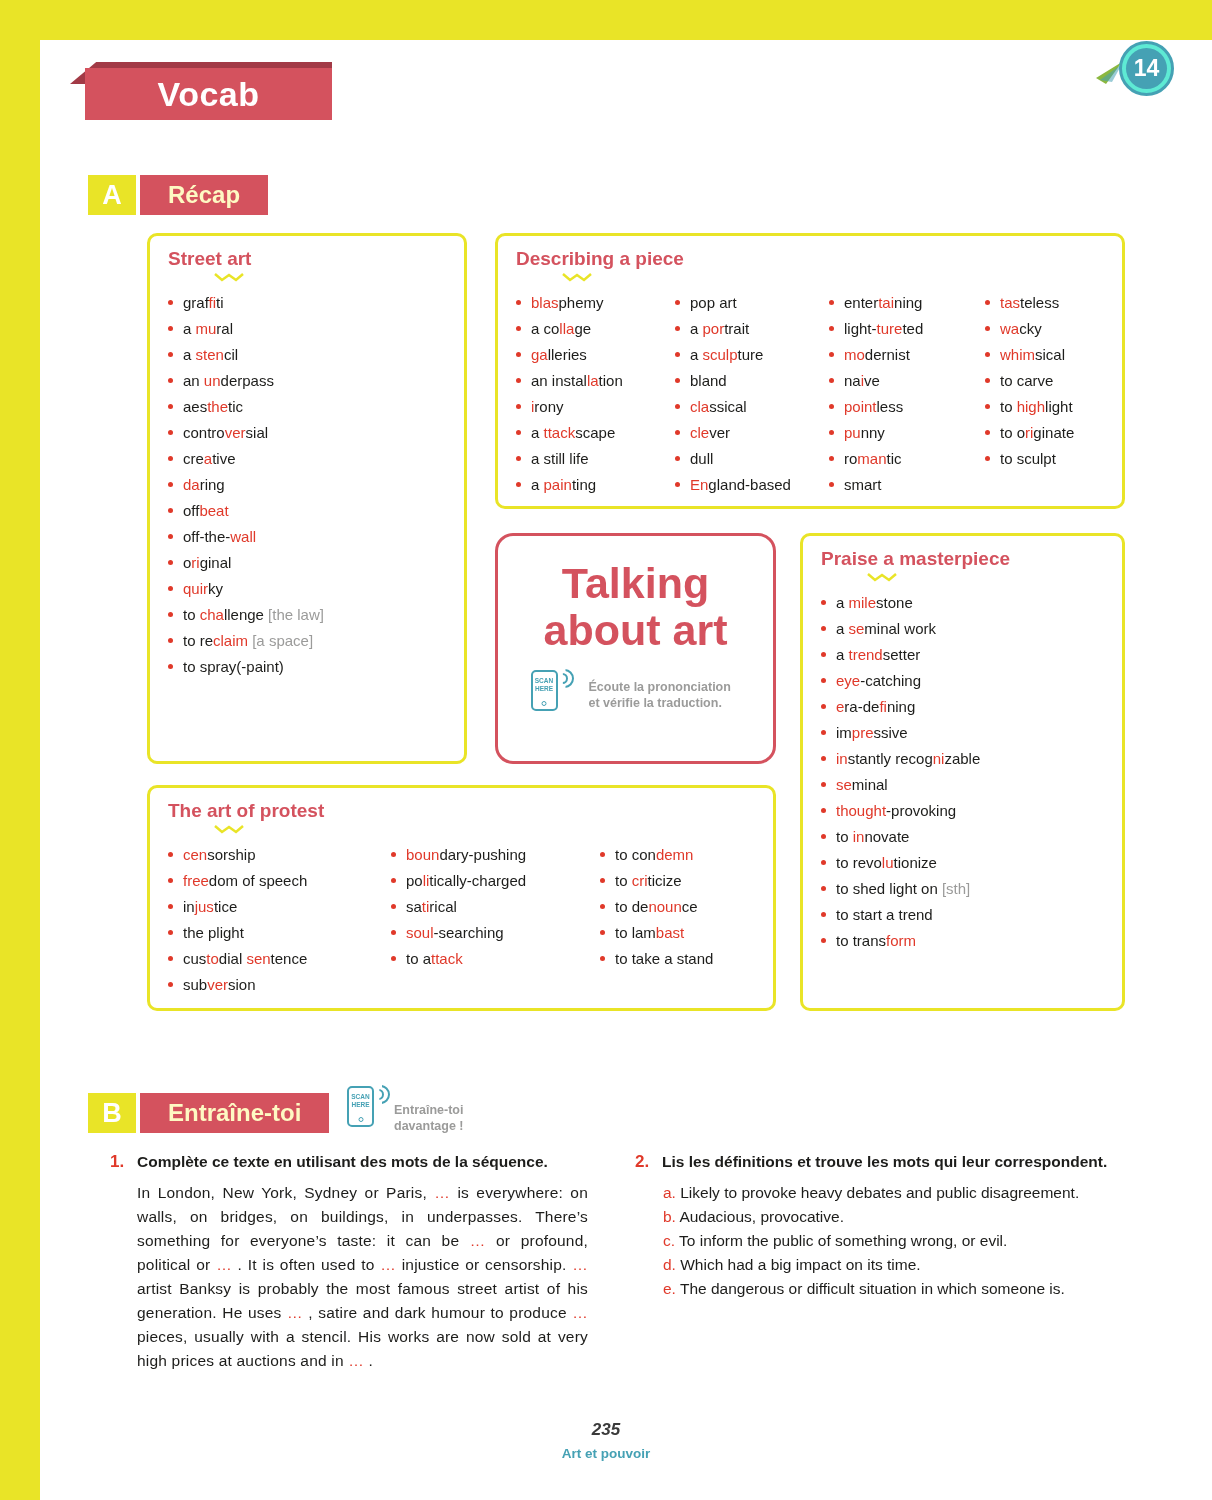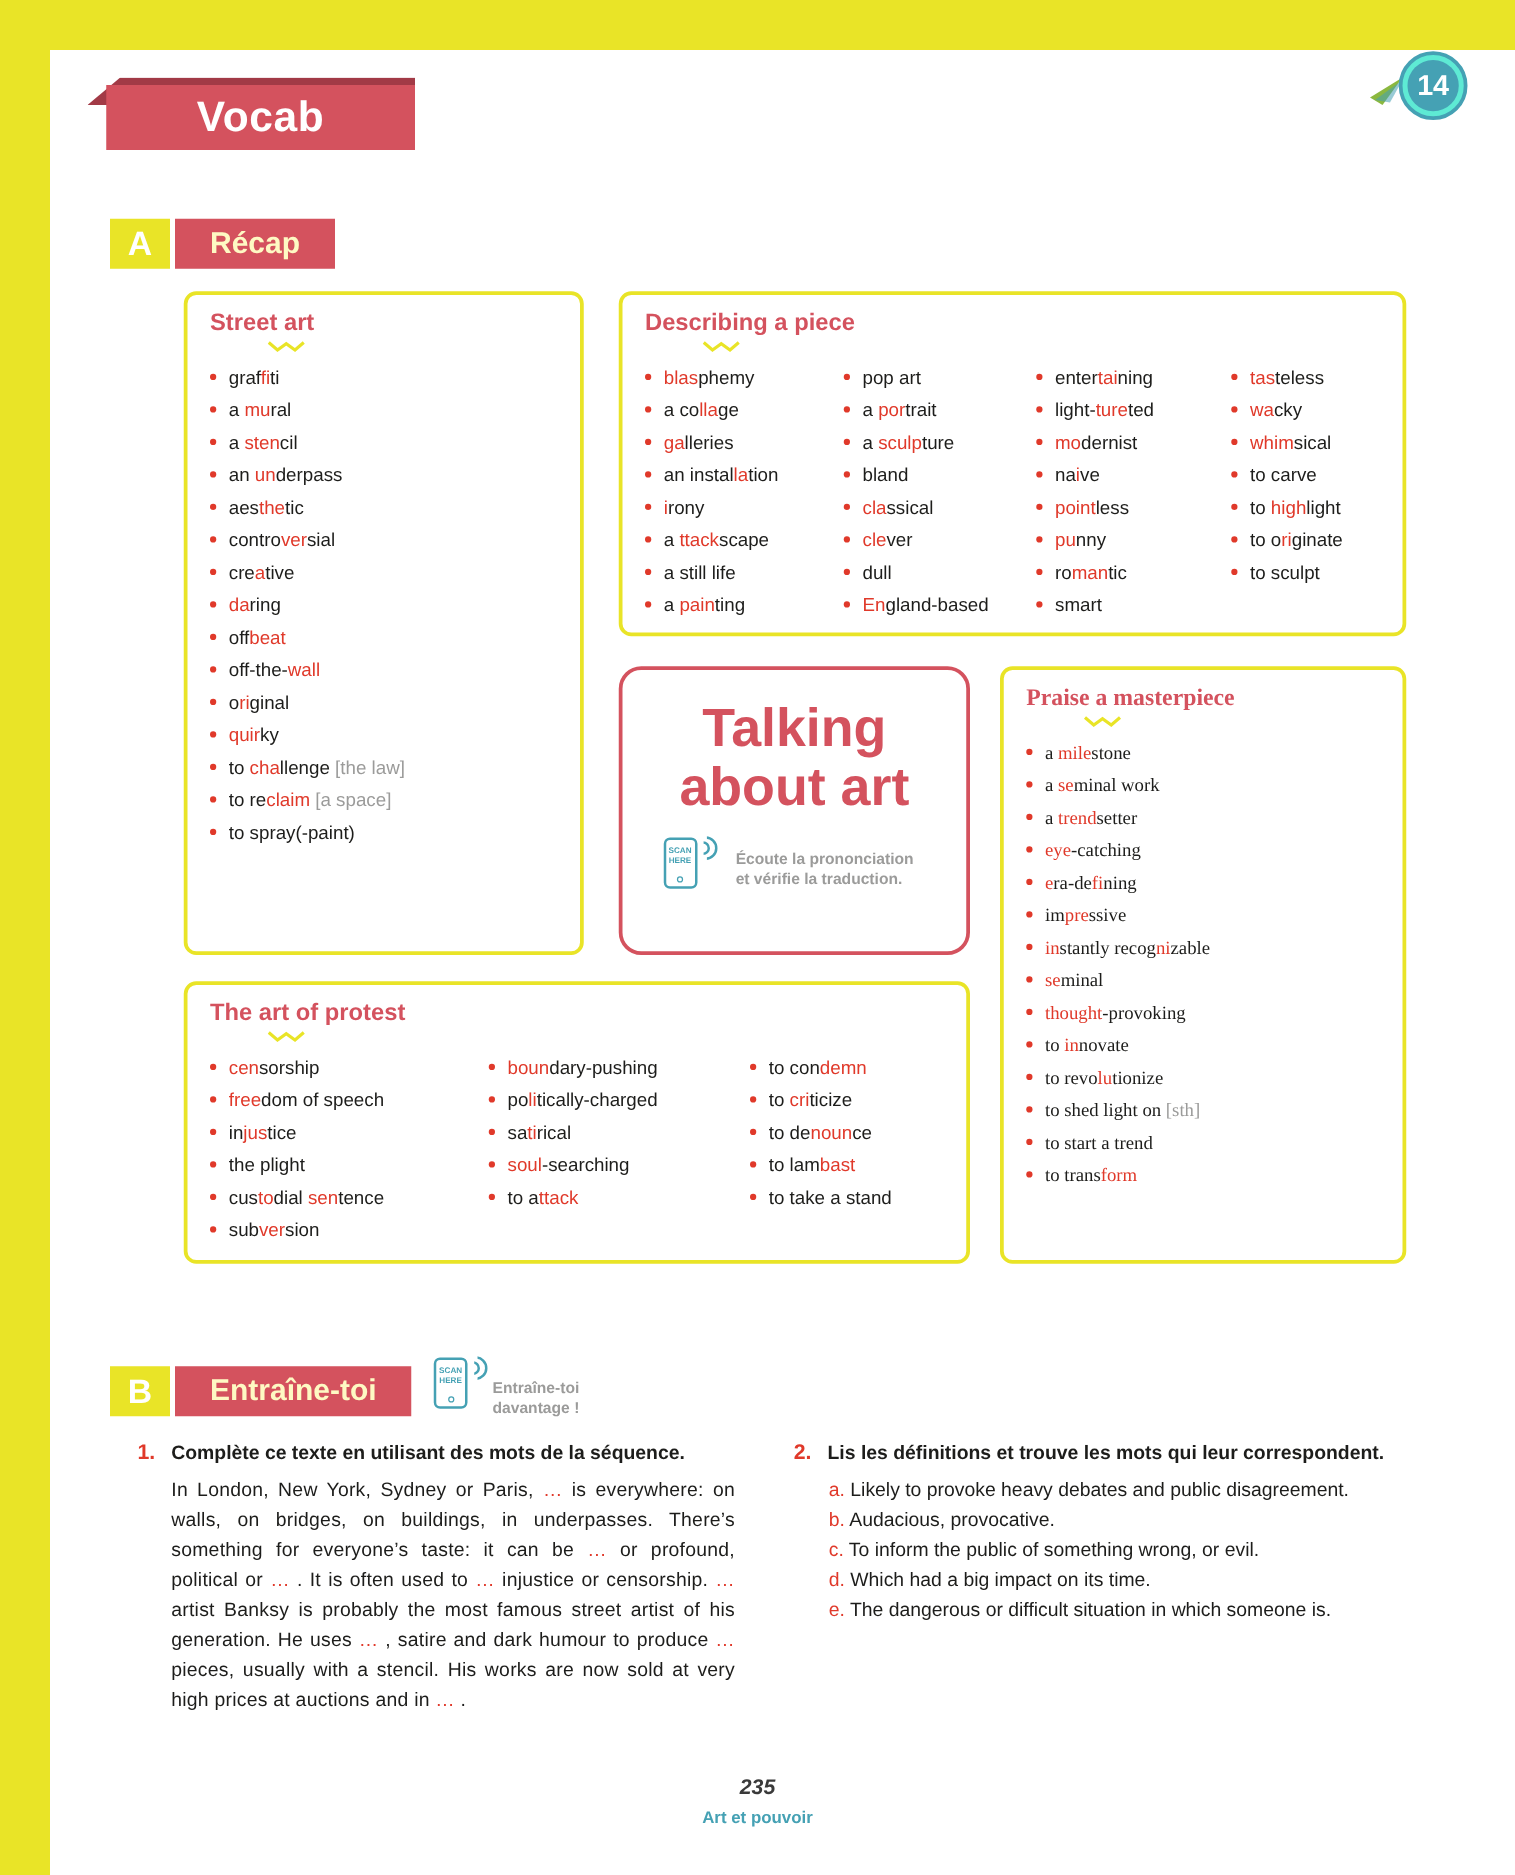--- a/index.html
+++ b/index.html
@@ -185,21 +185,21 @@
           <span class="scan-txt">SCAN HERE</span>
           <span class="phone-home"></span>
         </div>
         <span class="wave wave-s"></span>
         <span class="wave wave-l"></span>
       </div>
       <div class="scan-cap" style="width:152px;">Écoute la prononciation et vérifie la traduction.</div>
     </div>
   </div>
 
-  <div class="vbox" style="left:800px;top:533px;width:325px;height:478px;font-family:Liberation Serif, serif;">
+  <div class="vbox" style="left:800px;top:533px;width:325px;height:478px;">
     <h3><span>Praise a masterpiece</span></h3>
     <svg class="zig" width="30" height="10" viewBox="0 0 30 10">
         <polyline points="1,2 8,8 15,3 22,8 29,2" fill="none" stroke="#e9e427" stroke-width="2.5"></polyline>
       </svg>
     <ul class="vlist">
         <li>a <span class="hl">mile</span>stone</li>
         <li>a <span class="hl">se</span>minal work</li>
         <li>a <span class="hl">trend</span>setter</li>
         <li><span class="hl">eye</span>-catching</li>
         <li><span class="hl">e</span>ra-de<span class="hl">fi</span>ning</li>

